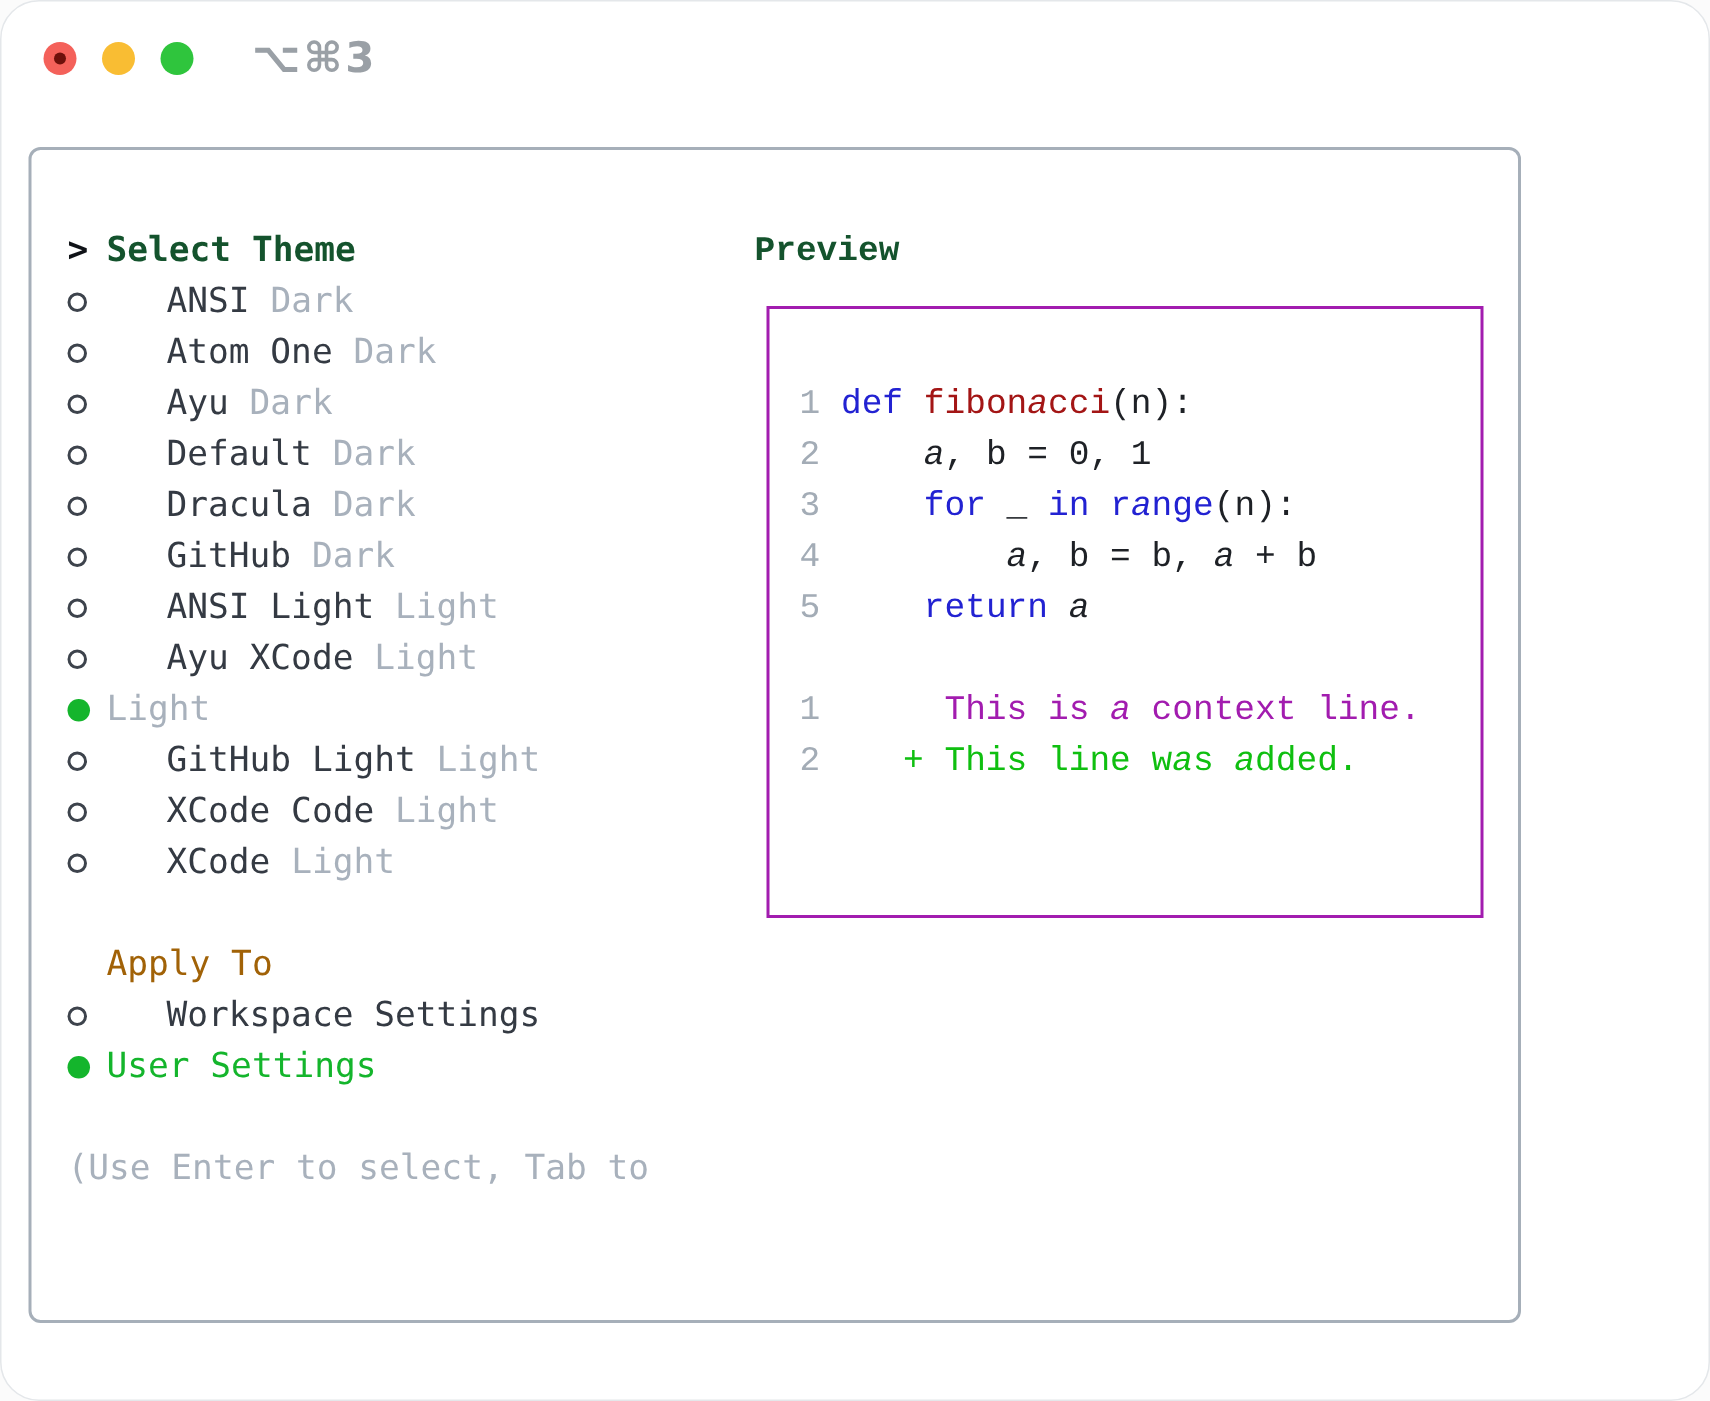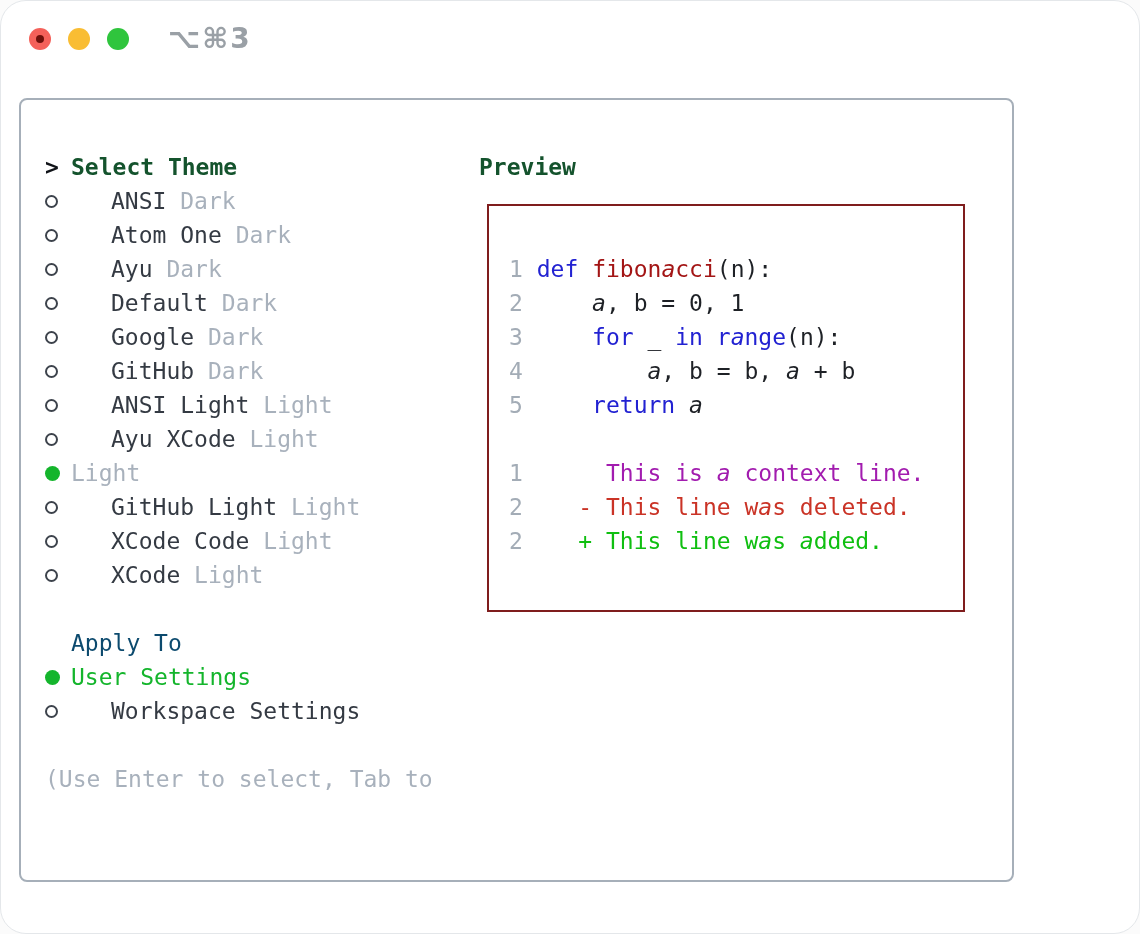--- a/index.html
+++ b/index.html
@@ -45,31 +45,31 @@
     display: flex; align-items: center;
     height: 34px; white-space: pre;
     font-size: 23px; color: #343a43;
   }
   .cell-marker { width: 26px; display: inline-flex; align-items: center; flex: none; }
   .ring { width: 13px; height: 13px; border: 2px solid #3d434c; border-radius: 50%; }
   .ring.on { width: 15px; height: 15px; border: none; background: var(--accent-green, #14b52c); }
   .prompt { color: #101318; font-weight: bold; }
   .title-bold { font-weight: bold; color: #14532d; }
   .item-name { color: #343a43; margin-left: 40px; }
-  .apply-title { color: #0c4a6e; }
+  .apply-title { color: #a16207; }
   .muted { color: #a8b1bc; }
   .sel-green { color: var(--accent-green, #14b52c); }
   .hint { color: #a8b1bc; }
   .blank { height: 34px; }
   
-  .rightcol { position: absolute; left: 458px; top: 50px; }
+  .rightcol { position: absolute; left: 482px; top: 50px; font-family: Liberation Mono, monospace; }
   .pbox {
     margin-top: 20px; margin-left: 8px;
     width: 478px; height: 408px;
-    border: 2px solid #7f1d1d;
+    border: 2px solid #a21caf;
     background: #ffffff;
     padding: 46px 0 0 20px;
     overflow: hidden;
   }
   .pline { height: 34px; line-height: 34px; white-space: pre; font-size: 23px; color: #1e2126; }
   .pline em { font-style: italic; }
   .num { color: #a3acb6; }
   .tok-kw { color: var(--keyword-blue, #2222d2); }
   .tok-fn { color: var(--function-red, #a31515); }
   .tok-pl { color: #1e2126; }
@@ -93,54 +93,53 @@
 
     <div class="leftcol">
       <div class="row">
         <span class="cell-marker prompt">&gt;</span><span class="title-bold">Select Theme</span>
       </div>
       <div>
           <div class="row"><span class="cell-marker"><span class="ring"></span></span><span class="item-name">ANSI </span><span class="muted">Dark</span></div>
           <div class="row"><span class="cell-marker"><span class="ring"></span></span><span class="item-name">Atom One </span><span class="muted">Dark</span></div>
           <div class="row"><span class="cell-marker"><span class="ring"></span></span><span class="item-name">Ayu </span><span class="muted">Dark</span></div>
           <div class="row"><span class="cell-marker"><span class="ring"></span></span><span class="item-name">Default </span><span class="muted">Dark</span></div>
-          <div class="row"><span class="cell-marker"><span class="ring"></span></span><span class="item-name">Google </span><span class="muted">Dark</span></div>
+          <div class="row"><span class="cell-marker"><span class="ring"></span></span><span class="item-name">Dracula </span><span class="muted">Dark</span></div>
           <div class="row"><span class="cell-marker"><span class="ring"></span></span><span class="item-name">GitHub </span><span class="muted">Dark</span></div>
           <div class="row"><span class="cell-marker"><span class="ring"></span></span><span class="item-name">ANSI Light </span><span class="muted">Light</span></div>
           <div class="row"><span class="cell-marker"><span class="ring"></span></span><span class="item-name">Ayu XCode </span><span class="muted">Light</span></div>
           <div class="row"><span class="cell-marker"><span class="ring on"></span></span><span class="muted">Light</span></div>
           <div class="row"><span class="cell-marker"><span class="ring"></span></span><span class="item-name">GitHub Light </span><span class="muted">Light</span></div>
           <div class="row"><span class="cell-marker"><span class="ring"></span></span><span class="item-name">XCode Code </span><span class="muted">Light</span></div>
           <div class="row"><span class="cell-marker"><span class="ring"></span></span><span class="item-name">XCode </span><span class="muted">Light</span></div>
         </div>
       <div class="blank"></div>
       <div class="row">
         <span class="cell-marker"></span><span class="apply-title">Apply To</span>
       </div>
       <div>
+          <div class="row"><span class="cell-marker"><span class="ring"></span></span><span class="item-name">Workspace Settings</span></div>
           <div class="row"><span class="cell-marker"><span class="ring on"></span></span><span class="sel-green">User Settings</span></div>
-          <div class="row"><span class="cell-marker"><span class="ring"></span></span><span class="item-name">Workspace Settings</span></div>
         </div>
       <div class="blank"></div>
       <div class="row hint">(Use Enter to select, Tab to</div>
     </div>
 
     <div class="rightcol">
       <div class="row"><span class="title-bold">Preview</span></div>
       <div class="pbox">
         <div>
             <div class="pline"><span class="num">1</span> <span class="tok-kw">def</span><span class="tok-pl"> </span><span class="tok-fn">fibon<em>a</em>cci</span><span class="tok-pl">(n):</span></div>
             <div class="pline"><span class="num">2</span> <span class="tok-pl">    <em>a</em>, b = 0, 1</span></div>
             <div class="pline"><span class="num">3</span> <span class="tok-pl">    </span><span class="tok-kw">for</span><span class="tok-pl"> _ </span><span class="tok-kw">in</span><span class="tok-pl"> </span><span class="tok-kw">r<em>a</em>nge</span><span class="tok-pl">(n):</span></div>
             <div class="pline"><span class="num">4</span> <span class="tok-pl">        <em>a</em>, b = b, <em>a</em> + b</span></div>
             <div class="pline"><span class="num">5</span> <span class="tok-pl">    </span><span class="tok-kw">return</span><span class="tok-pl"> <em>a</em></span></div>
           </div>
         <div class="blank"></div>
         <div>
             <div class="pline"><span class="num">1</span> <span class="ln-ctx">     This is <em>a</em> context line.</span></div>
-            <div class="pline"><span class="num">2</span> <span class="ln-del">   - This line w<em>a</em>s deleted.</span></div>
             <div class="pline"><span class="num">2</span> <span class="ln-add">   + This line w<em>a</em>s <em>a</em>dded.</span></div>
           </div>
       </div>
     </div>
 
   </div>
 </div>
 
 </body></html>

